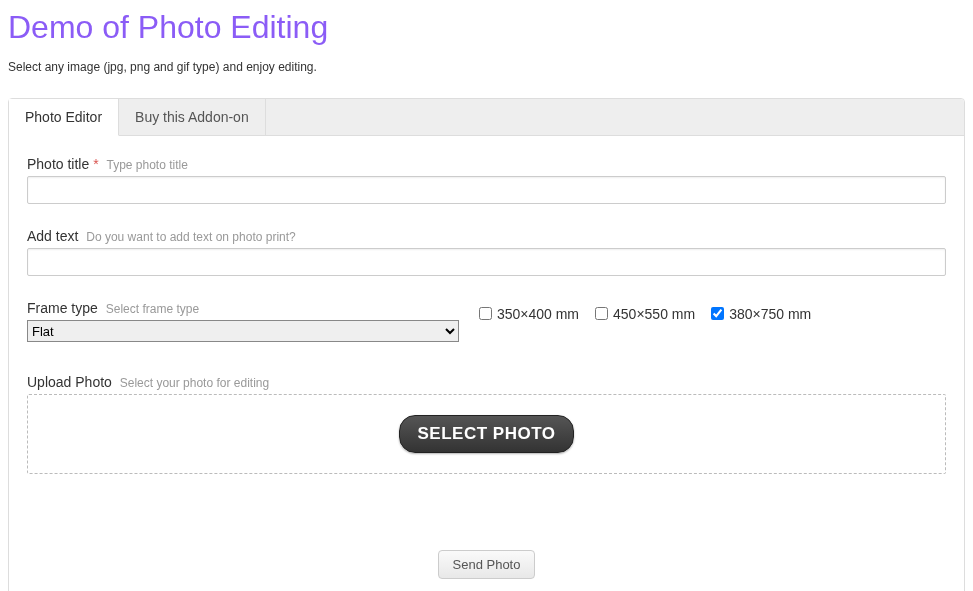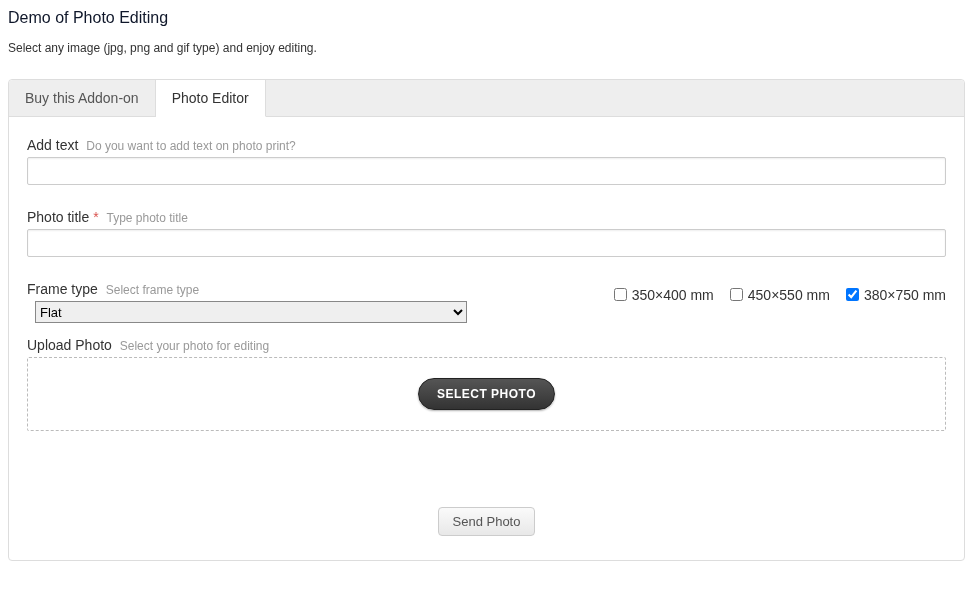--- a/index.html
+++ b/index.html
@@ -5,23 +5,23 @@
   * { box-sizing: border-box; }
   body {
     margin: 0;
     padding: 5px 8px;
     font-family: "Segoe UI", Arial, sans-serif;
     color: #444;
     background: #fff;
     font-size: 14px;
   }
   h1.page-title {
-    font-size: 16px;
+    font-size: 32px;
     font-weight: 400;
-    color: #0f172a;
+    color: #8b5cf6;
     margin: 4px 0 14px 0;
   }
   .intro {
     margin: 0 0 24px 0;
     color: #333;
     font-size: 12px;
   }
   .tabs-wrap {
     border: 1px solid #ddd;
     border-radius: 4px;
@@ -86,29 +86,27 @@
     gap: 16px;
   }
   .col-left { flex: 0 0 47%; }
   .col-right { flex: 1; }
   .select-input {
     width: 100%;
     height: 22px;
     border: 1px solid #888;
     background: #efefef;
     font-size: 13px;
-    margin-left: 8px;
   }
   .checkbox-line {
     display: flex;
     flex-wrap: wrap;
     gap: 12px;
     align-items: center;
     margin-top: 4px;
-    justify-content: flex-end;
   }
   .checkbox-item {
     display: flex;
     align-items: center;
     gap: 2px;
     font-size: 14px;
     color: #333;
   }
   .checkbox-item input {
     width: 13px; height: 13px;
@@ -116,21 +114,21 @@
   .upload-box {
     border: 1px dashed #bbb;
     border-radius: 2px;
     padding: 20px 0;
     text-align: center;
   }
   .btn-dark {
     display: inline-block;
     background: linear-gradient(#555,#333);
     color: #fff;
-    font-size: 12px;
+    font-size: 17px;
     font-weight: bold;
     letter-spacing: 0.5px;
     padding: 8px 18px;
     border-radius: 16px;
     border: 1px solid #222;
     box-shadow: 0 1px 2px rgba(0,0,0,0.3);
     cursor: pointer;
   }
   .submit-wrap {
     text-align: center;
@@ -149,39 +147,39 @@
   }
 </style>
 </head>
 <body>
 
 <h1 class="page-title">Demo of Photo Editing</h1>
 <p class="intro">Select any image (jpg, png and gif type) and enjoy editing.</p>
 
 <div class="tabs-wrap">
   <div class="tab-bar">
+    <div class="tab active">Photo Editor</div>
     <div class="tab">Buy this Addon-on</div>
-    <div class="tab active">Photo Editor</div>
   </div>
 
   <div class="tab-content">
-
-    <div class="field">
-      <div class="field-label">
-        <span>Add text</span>
-        <span class="field-hint">Do you want to add text on photo print?</span>
-      </div>
-      <input type="text" class="text-input" value="" style="">
-    </div>
 
     <div class="field">
       <div class="field-label">
         <span>Photo title</span>
         <span class="required">*</span>
         <span class="field-hint">Type photo title</span>
+      </div>
+      <input type="text" class="text-input" value="" style="">
+    </div>
+
+    <div class="field">
+      <div class="field-label">
+        <span>Add text</span>
+        <span class="field-hint">Do you want to add text on photo print?</span>
       </div>
       <input type="text" class="text-input" value="" style="">
     </div>
 
     <div class="row">
       <div class="col-left">
         <div class="field" style="margin-bottom:0;">
           <div class="field-label">
             <span>Frame type</span>
             <span class="field-hint">Select frame type</span>
@@ -204,21 +202,21 @@
             </label>
             <label class="checkbox-item">
               <input type="checkbox" checked="" style="">
               <span>380×750 mm</span>
             </label>
           </div>
         </div>
       </div>
     </div>
 
-    <div class="field" style="margin-top:14px; margin-bottom:0;">
+    <div class="field" style="margin-top:32px; margin-bottom:0;">
       <div class="field-label">
         <span>Upload Photo</span>
         <span class="field-hint">Select your photo for editing</span>
       </div>
       <div class="upload-box">
         <button type="button" class="btn-dark">SELECT PHOTO</button>
       </div>
     </div>
 
     <div class="submit-wrap">

